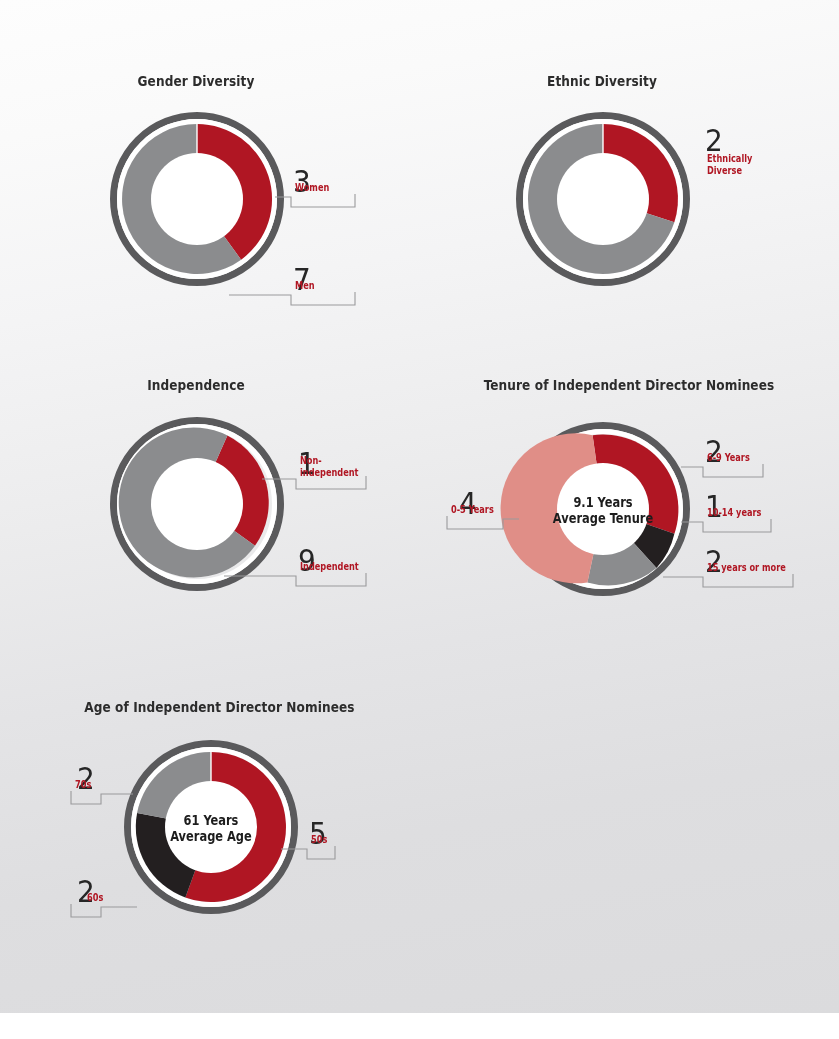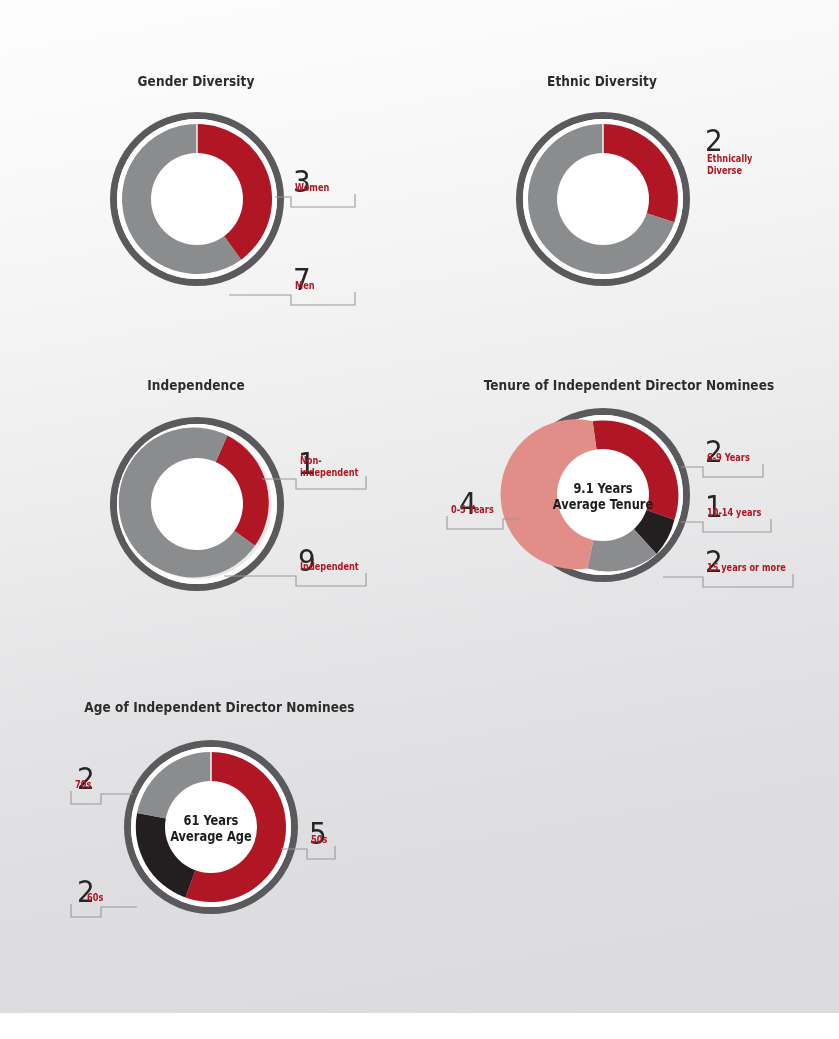--- a/index.html
+++ b/index.html
@@ -165,21 +165,21 @@
         <path d="M -72 11 L 0 11 L 0 21 L 70 21 L 70 8" fill="none" stroke="#9a9a9c" stroke-width="1.1"></path>
       </svg>
       <span class="num">9</span>
       <span class="lab">Independent</span>
     </div>
   </div>
 
   <div class="panel">
     <div class="ttl c" style="left:629px; top:377px;">Tenure of Independent Director Nominees</div>
 
-    <div class="donut" style="left:516px; top:408px;">
+    <div class="donut" style="left:516px; top:422px;">
       <svg width="174" height="174" viewBox="0 0 174 174">
         <circle cx="87" cy="87" r="83.5" fill="none" stroke="#5a5a5c" stroke-width="7"></circle>
         <circle cx="87" cy="87" r="77.5" fill="none" stroke="#ffffff" stroke-width="5"></circle>
         <g>
           <path d="M 87 87 L 76.6 13.3 A 75 75 0 0 1 158.4 111.7 Z" fill="#b01623"></path>
           <path d="M 87 87 L 158.4 111.7 A 75 75 0 0 1 140.5 145.9 Z" fill="#231f20"></path>
           <path d="M 87 87 L 140.5 145.9 A 75 75 0 0 1 71.4 160.4 Z" fill="#8b8c8e"></path>
           <path d="M 87 87 L 71.4 160.4 A 75 75 0 1 1 76.6 13.3 Z" fill="#e08e87"></path>
         </g>
         <circle cx="87" cy="87" r="46" fill="#ffffff"></circle>

